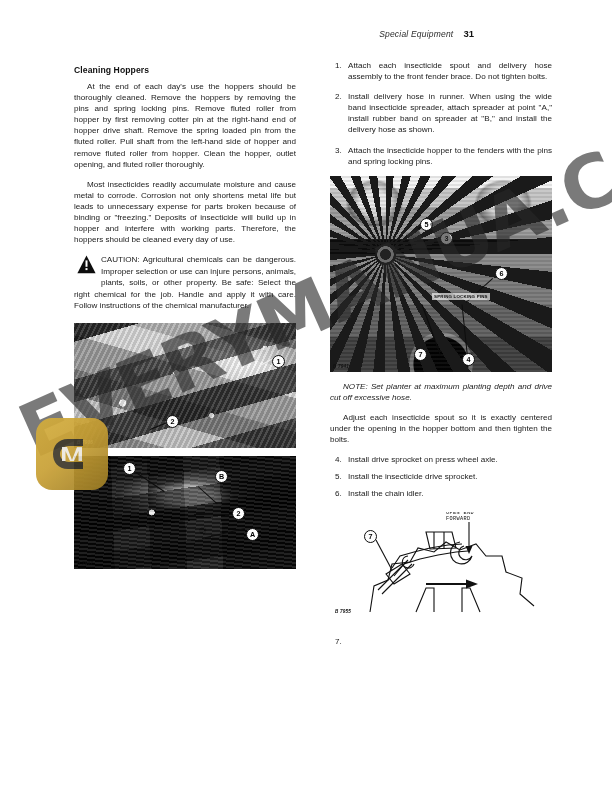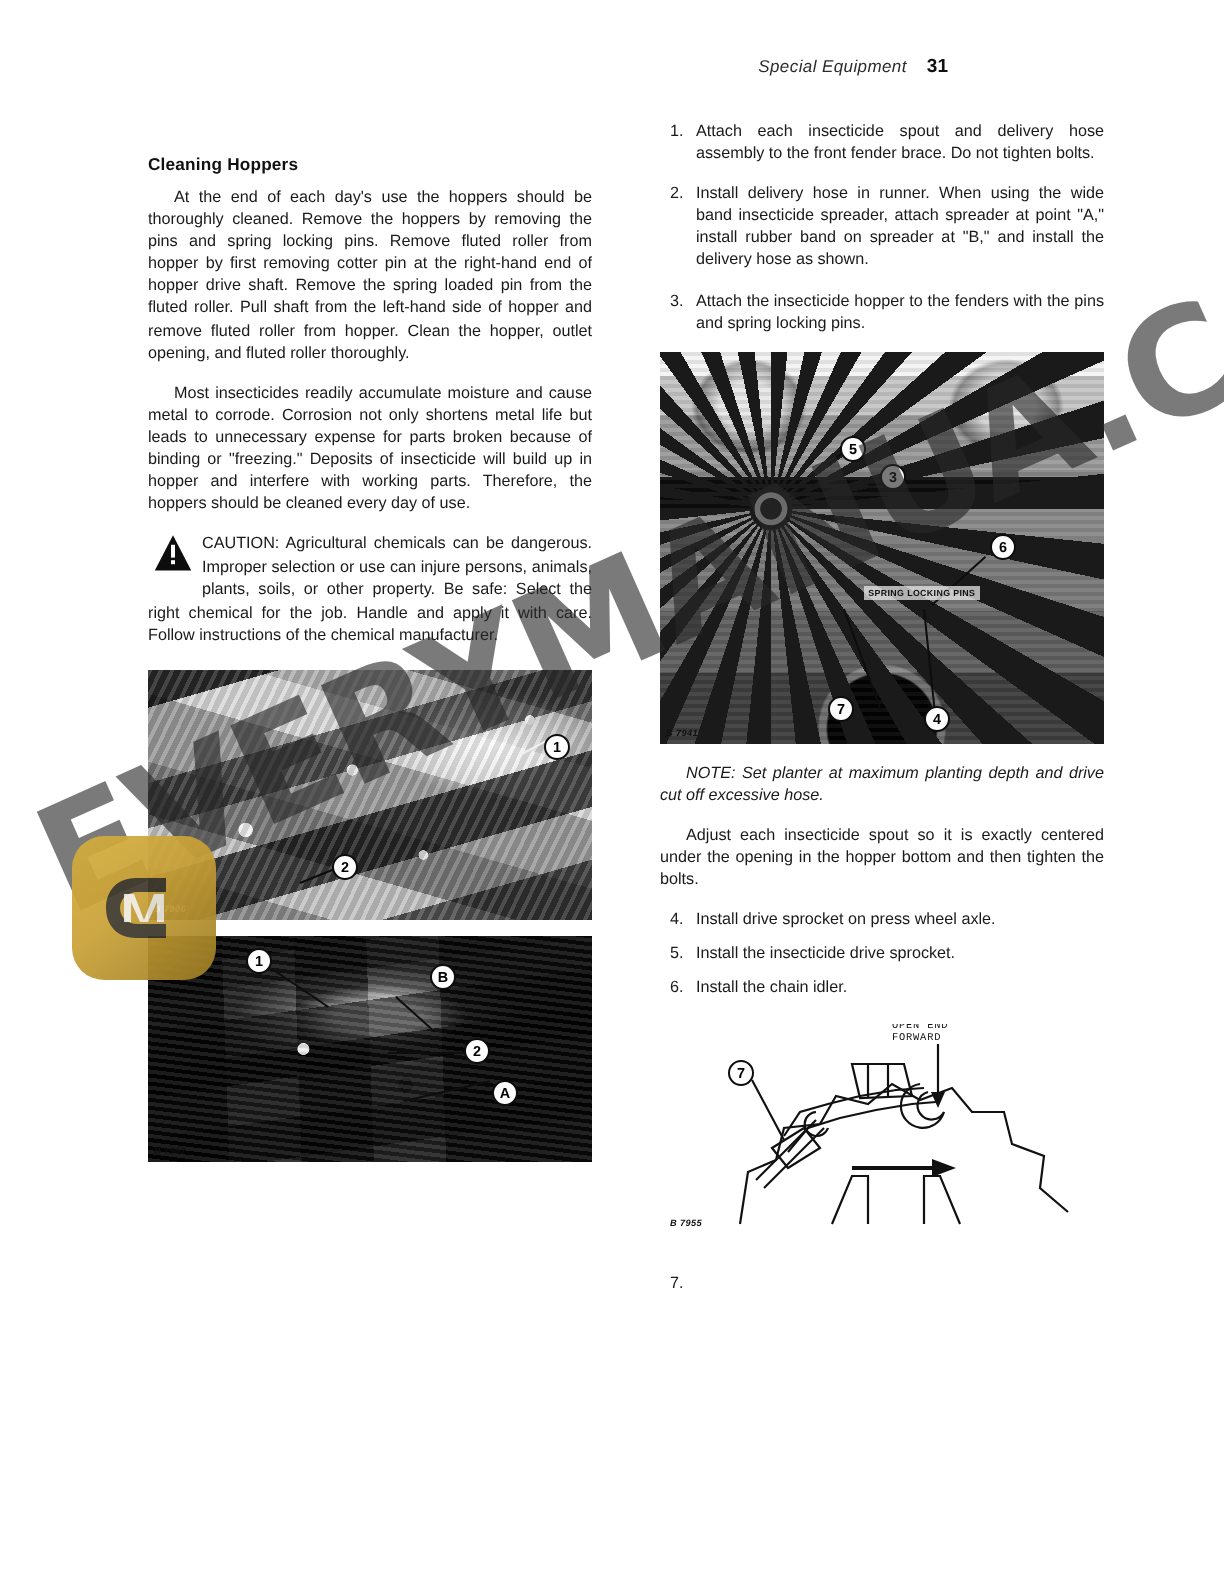--- a/index.html
+++ b/index.html
@@ -49,21 +49,21 @@
     position: absolute;
     top: 60px;
     width: 222px;
   }
   .col-left  { left: 74px; }
   .col-right { left: 330px; }
 
   h2.sec {
     font-size: 8.6px;
     font-weight: bold;
-    margin: 17px 0 6px 0;
+    margin: 5px 0 6px 0;
     letter-spacing: .1px;
     color: #111;
   }
   h2.sec.spaced { margin-top: 13px; }
 
   p.body {
     font-size: 8.1px;
     line-height: 11.1px;
     margin: 0 0 9px 0;
     text-align: justify;

